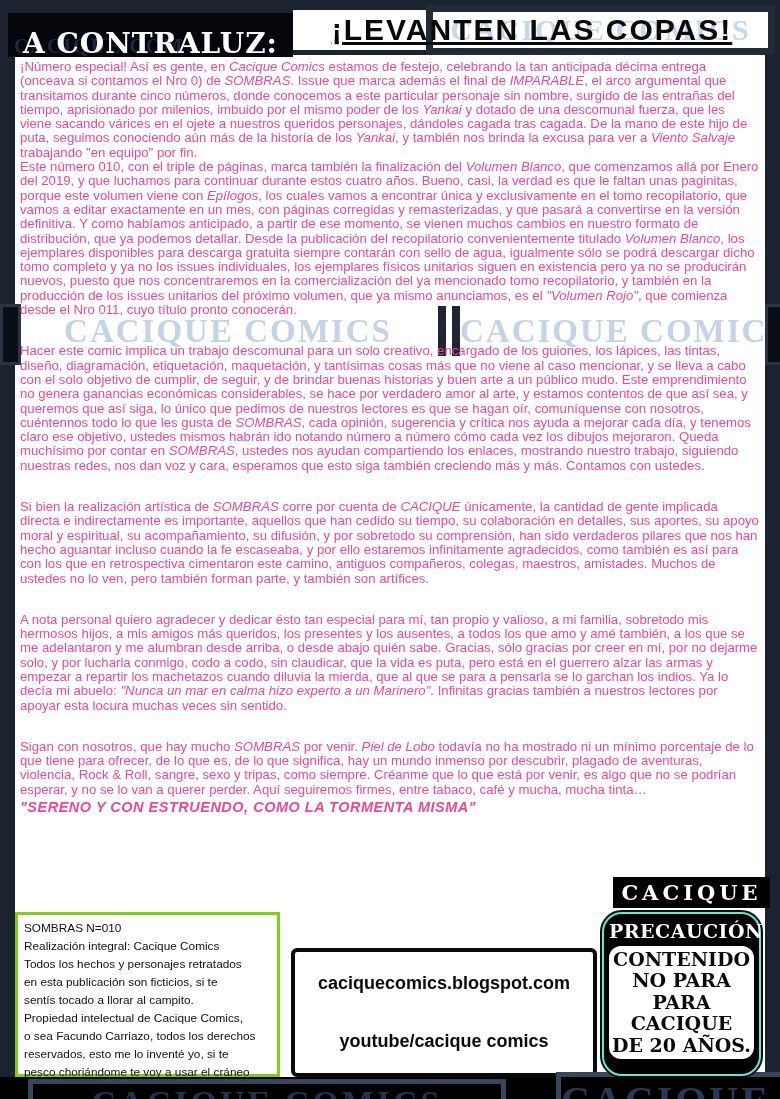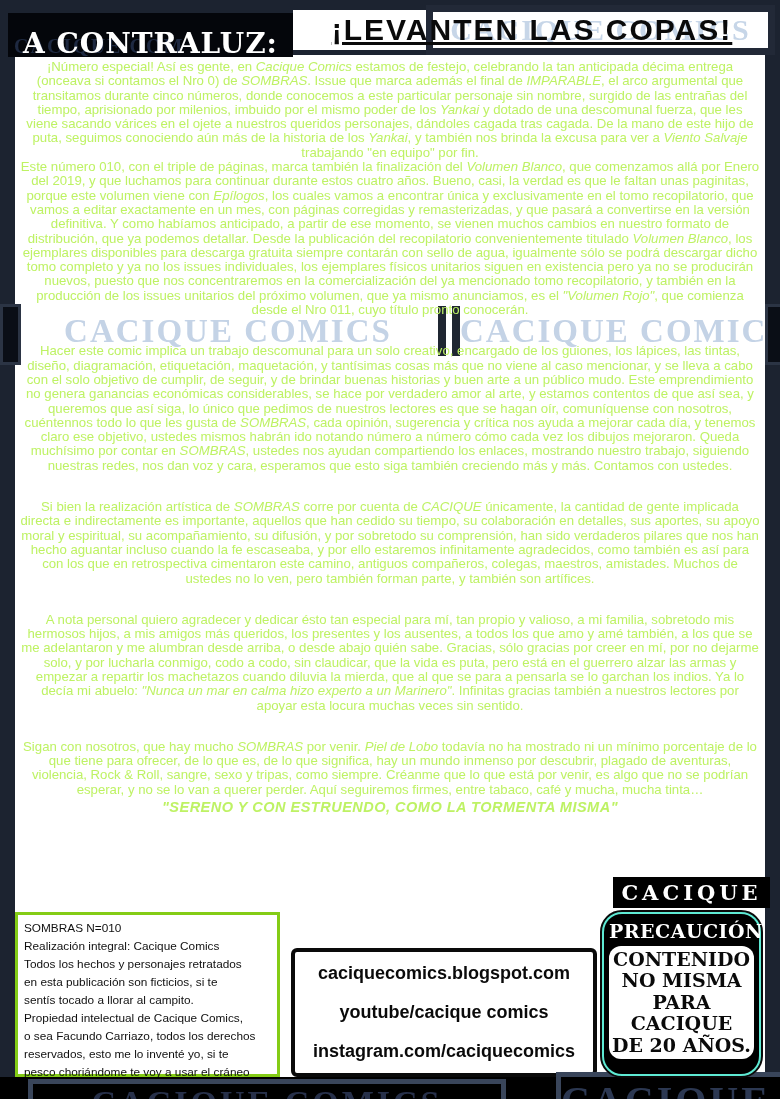--- a/index.html
+++ b/index.html
@@ -47,21 +47,21 @@
                    font-size:28px;letter-spacing:1px;z-index:1;}
   #title-white-box{position:absolute;left:293px;top:10px;width:140px;height:40px;
                    background:#ffffff;z-index:2;}
   #title-right-text{position:absolute;left:293px;top:8px;width:478px;height:44px;
                     display:flex;align-items:center;justify-content:center;z-index:5;
                     font-weight:bold;font-size:30px;letter-spacing:2px;color:#0a0a0a;
                     white-space:nowrap;text-decoration:underline;}
 
   
   #editorial{position:absolute;left:20px;top:60px;width:740px;z-index:2;
-             font-size:13.2px;line-height:14.3px;color:#bef264;text-align:center;}
+             font-size:13.2px;line-height:14.3px;color:#ec4899;}
   #editorial .para{margin:0;}
   #editorial .para.gap{margin-top:27px;}
   #editorial i{font-style:italic;}
   #closing-quote{margin-top:3px;font-style:italic;font-weight:bold;font-size:14.5px;
                  letter-spacing:0.5px;}
 
   
   #credits-box{position:absolute;left:15px;top:912px;width:265px;height:165px;
                background:#fff;border:3px solid #84cc16;z-index:5;box-sizing:border-box;
                padding:4px 6px;font-size:11.8px;line-height:18px;color:#101010;
@@ -137,29 +137,28 @@
 Propiedad intelectual de Cacique Comics,
 o sea Facundo Carriazo, todos los derechos
 reservados, esto me lo inventé yo, si te
 pesco choriándome te voy a usar el cráneo
 de pelela y te voy a meter tal patadón en
 el culo que vas a cagar por la nuca.</div>
 
   <div id="links-box">
     <div class="link-line">caciquecomics.blogspot.com</div>
     <div class="link-line">youtube/cacique comics</div>
-    <div class="link-line">instagram.com/caciquecomics</div>
   </div>
 
   <div id="warning-box">
     <div id="warning-core">
       <div id="warning-header">PRECAUCIÓN</div>
       <div id="warning-inner">
         <div class="warning-line">CONTENIDO</div>
-        <div class="warning-line">NO MISMA</div>
+        <div class="warning-line">NO PARA</div>
         <div class="warning-line">PARA</div>
         <div class="warning-line">CACIQUE</div>
         <div class="warning-line">DE 20 AÑOS.</div>
       </div>
     </div>
   </div>
 
   <div id="bottom-strip">
     <div id="wm-bottom-left" class="wm-bottom">
       <span class="wm-text">CACIQUE COMICS</span>

